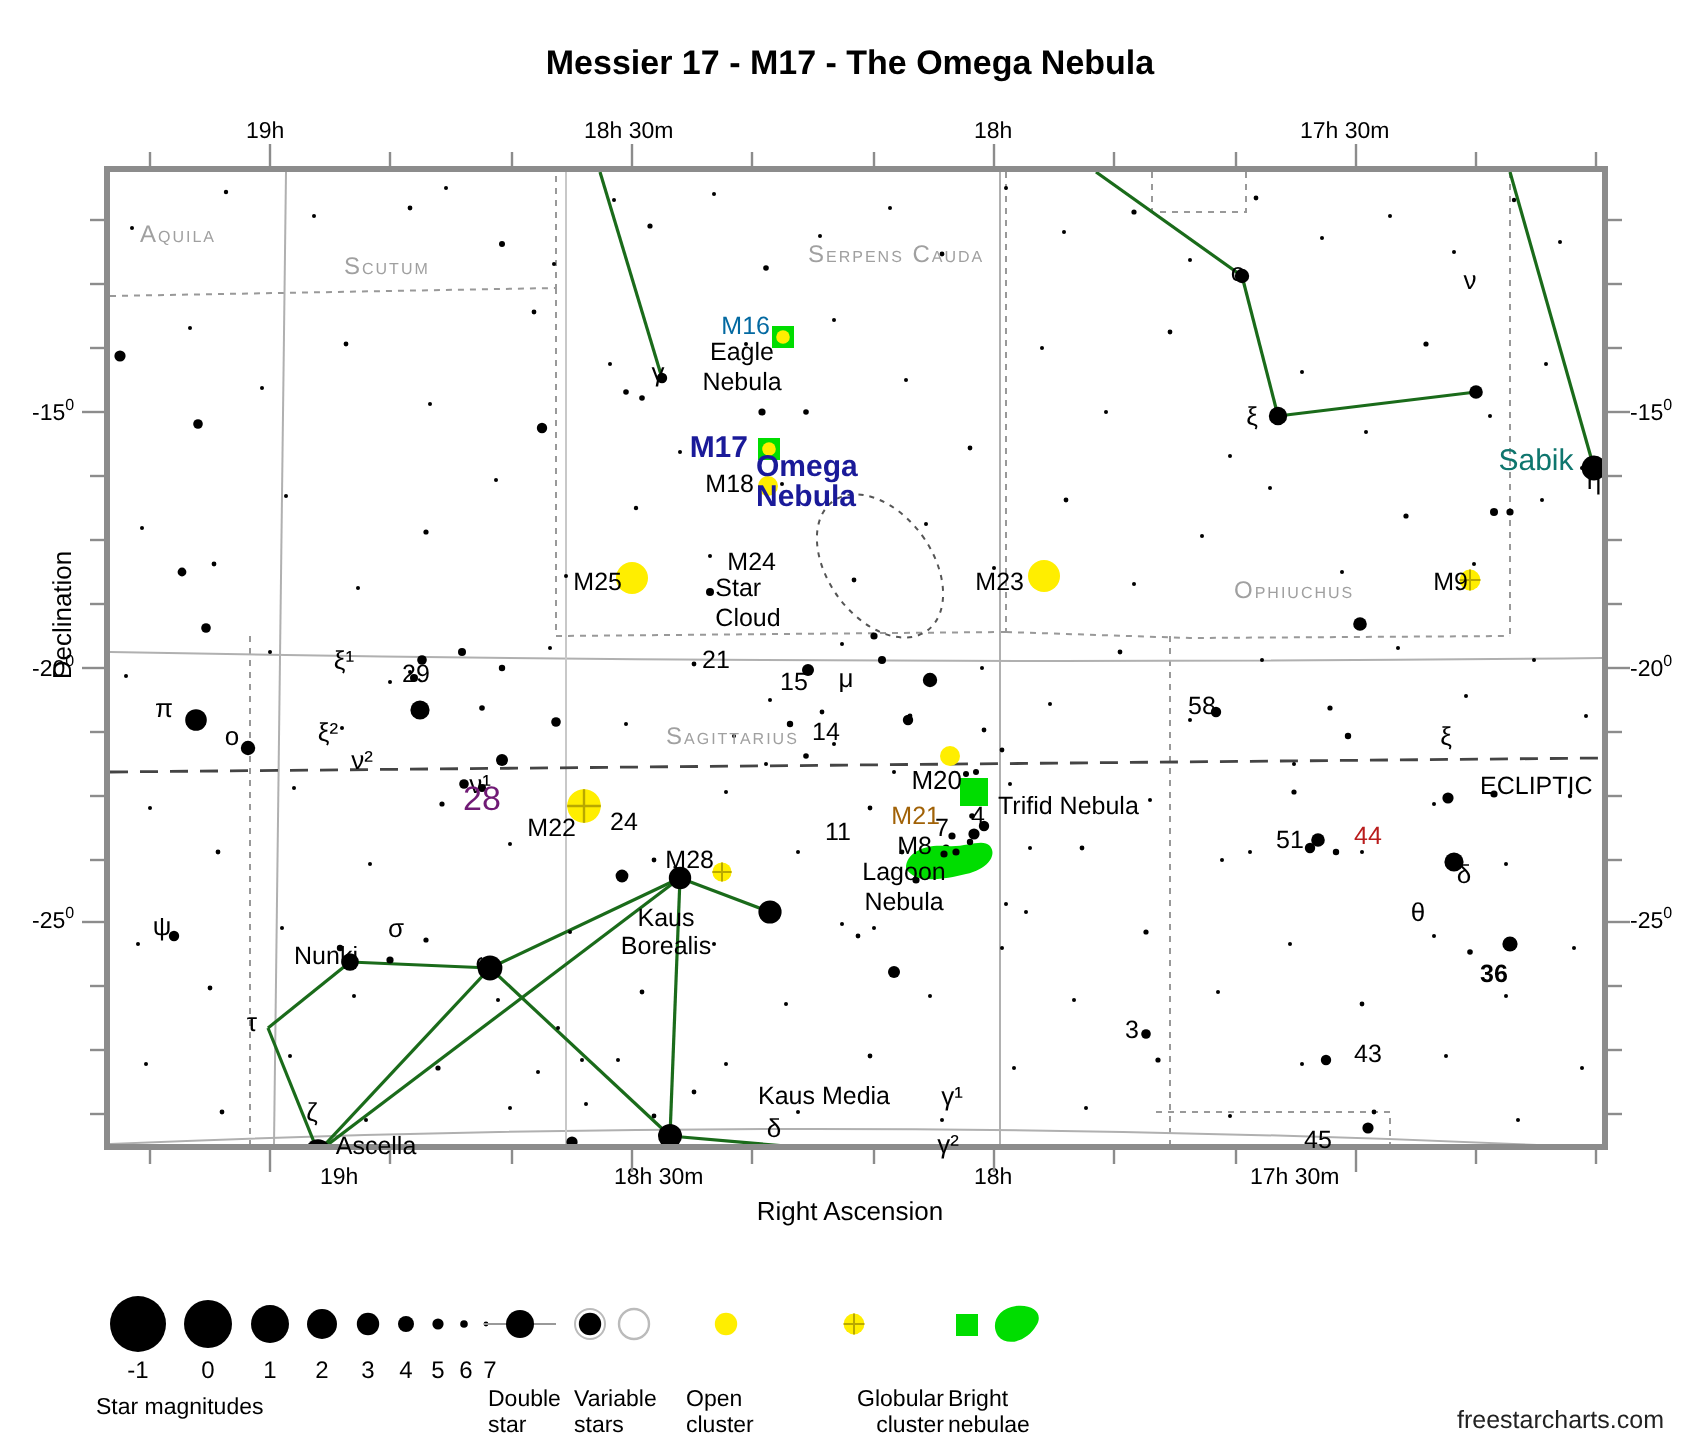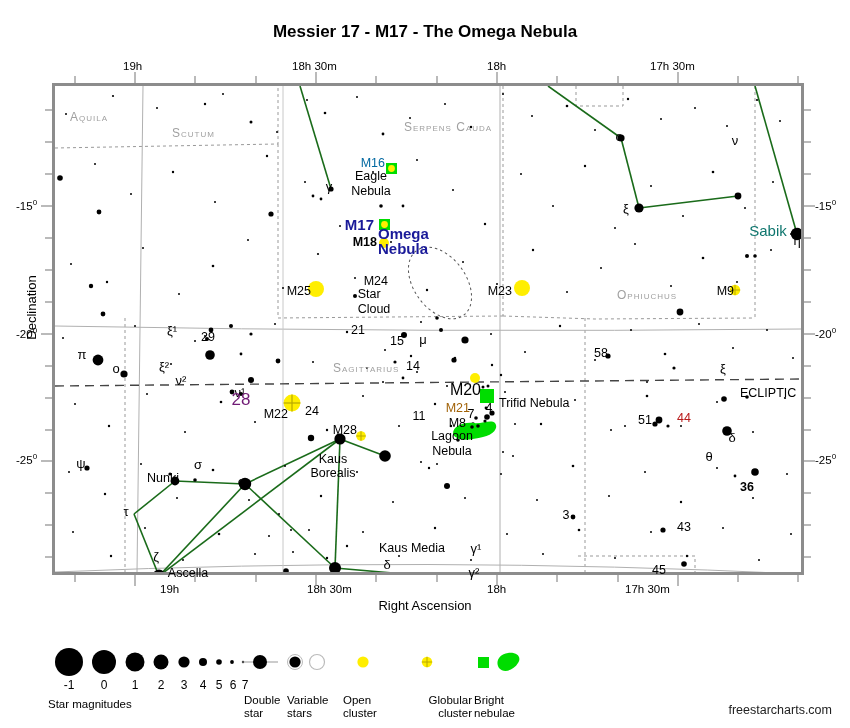--- a/index.html
+++ b/index.html
@@ -492,29 +492,29 @@
     <div class="" style="position: absolute; left: 404px; top: 120px; white-space: pre-line; color: rgb(160, 160, 160); font-size: 12px; font-variant: small-caps; letter-spacing: 1px;">Serpens Cauda</div>
     <div class="" style="position: absolute; left: 617px; top: 288px; white-space: pre-line; color: rgb(160, 160, 160); font-size: 12px; font-variant: small-caps; letter-spacing: 1px;">Ophiuchus</div>
     <div class="" style="position: absolute; left: 333px; top: 361px; white-space: pre-line; color: rgb(160, 160, 160); font-size: 12px; font-variant: small-caps; letter-spacing: 1px;">Sagittarius</div>
     <div class="" style="position: absolute; left: 740px; top: 386px; white-space: pre-line; font-size: 12.5px; color: rgb(0, 0, 0);">ECLIPTIC</div>
     <div class="" style="position: absolute; left: 385px; top: 163px; white-space: pre-line; font-size: 12.5px; font-weight: normal; color: #0369a1; text-align: right; transform: translate(-100%, -50%);">M16</div>
     <div class="" style="position: absolute; left: 371px; top: 169px; white-space: pre-line; font-size: 12.5px; font-weight: normal; color: rgb(0, 0, 0); line-height: 15px; text-align: center; transform: translate(-50%, 0px);">Eagle
 Nebula</div>
     <div class="" style="position: absolute; left: 374px; top: 224px; white-space: pre-line; font-size: 15px; font-weight: bold; color: rgb(26, 26, 153); text-align: right; transform: translate(-100%, -50%);">M17</div>
     <div class="" style="position: absolute; left: 378px; top: 226px; white-space: pre-line; font-size: 15px; font-weight: bold; color: rgb(26, 26, 153); line-height: 15px; text-align: left; transform: translate(0px, 0px);">Omega
 Nebula</div>
-    <div class="" style="position: absolute; left: 377px; top: 242px; white-space: pre-line; font-size: 12.5px; font-weight: bold; color: rgb(0, 0, 0); text-align: right; transform: translate(-100%, -50%);">M18</div>
+    <div class="" style="position: absolute; left: 377px; top: 242px; white-space: pre-line; font-size: 12.5px; font-weight: normal; color: rgb(0, 0, 0); text-align: right; transform: translate(-100%, -50%);">M18</div>
     <div class="" style="position: absolute; left: 388px; top: 281px; white-space: pre-line; font-size: 12.5px; font-weight: normal; color: rgb(0, 0, 0); text-align: right; transform: translate(-100%, -50%);">M24</div>
     <div class="" style="position: absolute; left: 374px; top: 287px; white-space: pre-line; font-size: 12.5px; font-weight: normal; color: rgb(0, 0, 0); line-height: 15px; text-align: left; transform: translate(-50%, 0px);">Star
 Cloud</div>
     <div class="" style="position: absolute; left: 512px; top: 291px; white-space: pre-line; font-size: 12.5px; font-weight: normal; color: rgb(0, 0, 0); text-align: right; transform: translate(-100%, -50%);">M23</div>
     <div class="" style="position: absolute; left: 311px; top: 291px; white-space: pre-line; font-size: 12.5px; font-weight: normal; color: rgb(0, 0, 0); text-align: right; transform: translate(-100%, -50%);">M25</div>
     <div class="" style="position: absolute; left: 734px; top: 291px; white-space: pre-line; font-size: 12.5px; font-weight: normal; color: rgb(0, 0, 0); text-align: right; transform: translate(-100%, -50%);">M9</div>
     <div class="" style="position: absolute; left: 470px; top: 380px; white-space: pre-line; font-size: 12.5px; font-weight: normal; color: #a16207; text-align: left; transform: translate(-100%, -50%); margin-top: 28px;">M21</div>
-    <div class="" style="position: absolute; left: 481px; top: 390px; white-space: pre-line; font-size: 16px; font-weight: normal; color: rgb(0, 0, 0); text-align: left; transform: translate(-100%, -50%);">M20</div>
+    <div class="" style="position: absolute; left: 481px; top: 390px; white-space: pre-line; font-size: 13px; font-weight: normal; color: rgb(0, 0, 0); text-align: left; transform: translate(-100%, -50%);">M20</div>
     <div class="" style="position: absolute; left: 499px; top: 396px; white-space: pre-line; font-size: 12.5px; font-weight: normal; color: rgb(0, 0, 0); line-height: 15px; text-align: left; transform: translate(0px, 0px);">Trifid Nebula</div>
     <div class="" style="position: absolute; left: 288px; top: 414px; white-space: pre-line; font-size: 12.5px; font-weight: normal; color: rgb(0, 0, 0); text-align: right; transform: translate(-100%, -50%);">M22</div>
     <div class="" style="position: absolute; left: 357px; top: 430px; white-space: pre-line; font-size: 12.5px; font-weight: normal; color: rgb(0, 0, 0); text-align: right; transform: translate(-100%, -50%);">M28</div>
     <div class="" style="position: absolute; left: 466px; top: 423px; white-space: pre-line; font-size: 12.5px; font-weight: normal; color: rgb(0, 0, 0); text-align: right; transform: translate(-100%, -50%);">M8</div>
     <div class="" style="position: absolute; left: 452px; top: 429px; white-space: pre-line; font-size: 12.5px; font-weight: normal; color: rgb(0, 0, 0); line-height: 15px; text-align: center; transform: translate(-50%, 0px);">Lagoon
 Nebula</div>
     <div class="" style="position: absolute; left: 768px; top: 231px; white-space: pre-line; font-size: 15px; color: #0f766e; line-height: 14px; text-align: center; transform: translate(-50%, -50%);">Sabik</div>
     <div class="" style="position: absolute; left: 163px; top: 478px; white-space: pre-line; font-size: 12.5px; color: rgb(0, 0, 0); line-height: 14px; text-align: center; transform: translate(-50%, -50%);">Nunki</div>
     <div class="" style="position: absolute; left: 188px; top: 573px; white-space: pre-line; font-size: 12.5px; color: rgb(0, 0, 0); line-height: 14px; text-align: center; transform: translate(-50%, -50%);">Ascella</div>
     <div class="" style="position: absolute; left: 333px; top: 466px; white-space: pre-line; font-size: 12.5px; color: rgb(0, 0, 0); line-height: 14px; text-align: center; transform: translate(-50%, -50%);">Kaus

